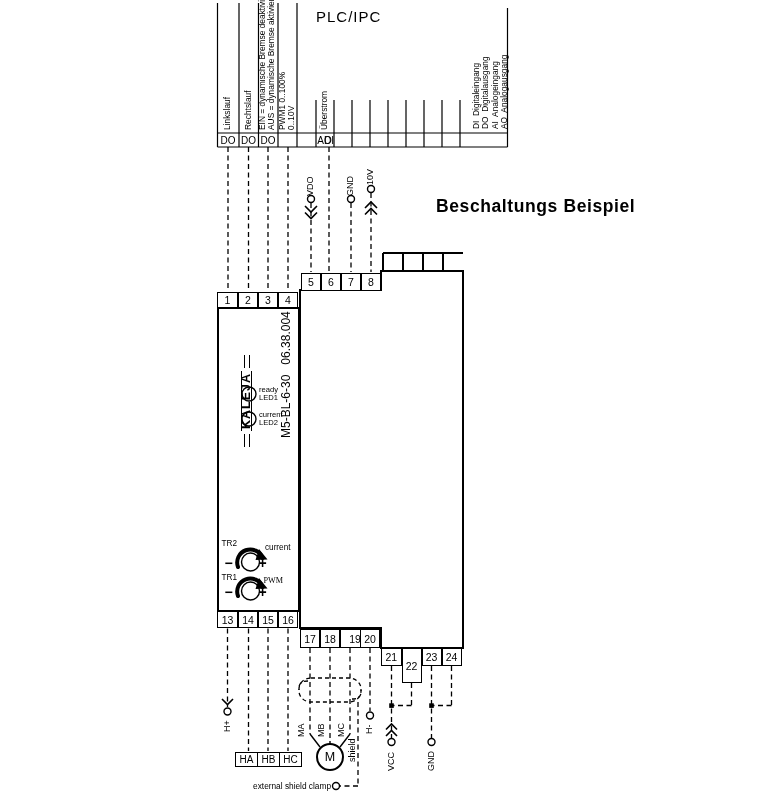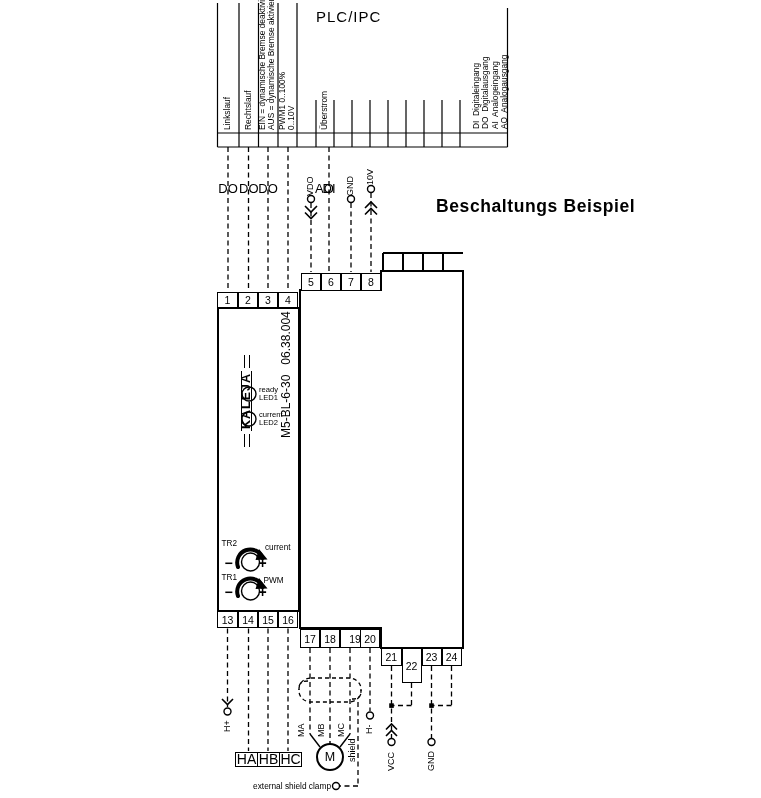--- a/index.html
+++ b/index.html
@@ -6,32 +6,32 @@
   .canvas{position:relative;width:761px;height:798px;background:#fff;color:#000;
           font-family:"Liberation Sans",sans-serif;overflow:hidden;}
   svg.layer{position:absolute;left:0;top:0;}
   .abs{position:absolute;}
   
   .rot{position:absolute;transform-origin:0 0;transform:rotate(-90deg);
        white-space:pre;font-size:8.4px;line-height:9.4px;}
   .rot9{font-size:9px;}
   .term{position:absolute;box-sizing:border-box;border:1.7px solid #000;background:#fff;
         display:flex;align-items:center;justify-content:center;font-size:10.5px;}
-  .port{position:absolute;top:134.5px;text-align:center;font-size:13px;line-height:11px;margin-top:48px;}
+  .port{position:absolute;top:134.5px;text-align:center;font-size:10px;line-height:11px;}
   .klemme{position:absolute;left:315px;top:332px;font-size:11.5px;line-height:12.8px;white-space:pre;}
   .plc-title{position:absolute;left:316px;top:8px;font-size:15px;letter-spacing:1px;}
   .example-title{position:absolute;left:436px;top:196px;font-size:17.5px;font-weight:bold;letter-spacing:.6px;}
   .ledlbl{position:absolute;font-size:7.6px;line-height:8.4px;}
   .trlbl{position:absolute;font-size:8.2px;}
   .sign{position:absolute;font-size:14px;font-weight:bold;line-height:14px;}
   .brandrow{display:flex;align-items:center;gap:3px;}
   .flr{width:13px;height:4px;border-top:1.6px solid #000;border-bottom:1.6px solid #000;}
   .brand{font-size:12.5px;font-weight:bold;letter-spacing:1px;
          border-top:1.6px solid #000;border-bottom:1.6px solid #000;padding:0 2px;}
-  .hallcell{flex:1;display:flex;align-items:center;justify-content:center;font-size:14px;}
+  .hallcell{flex:1;display:flex;align-items:center;justify-content:center;font-size:10px;}
   .hallcell + .hallcell{border-left:1.6px solid #000;}
 </style>
 </head>
 <body>
 
 <div class="canvas">
 
   <svg class="layer" width="761" height="798" viewBox="0 0 761 798">
 
     <g stroke="#000" stroke-width="1.2" fill="none">
@@ -173,21 +173,21 @@
   <div class="ledlbl" style="left:259px;top:411px;">
     <div>current</div>
     <div>LED2</div>
   </div>
 
   <div class="trlbl" style="left:221.5px;top:538.5px;">TR2</div>
   <div class="trlbl" style="left:265px;top:543px;">current</div>
   <div class="sign" style="left:224.5px;top:556px;">−</div>
   <div class="sign" style="left:258.5px;top:556px;">+</div>
   <div class="trlbl" style="left:221.5px;top:572.5px;">TR1</div>
-  <div class="trlbl" style="left:263.5px;top:575.5px;">PWM</div>
+  <div class="trlbl" style="left:263.5px;top:575.5px;font-family:Liberation Serif, serif;">PWM</div>
   <div class="sign" style="left:224.5px;top:584.5px;">−</div>
   <div class="sign" style="left:258.5px;top:584.5px;">+</div>
 
 
   <div class="term" style="left:217px;top:292px;width:21px;height:16px;">1</div>
   <div class="term" style="left:238px;top:292px;width:20px;height:16px;">2</div>
   <div class="term" style="left:258px;top:292px;width:20px;height:16px;">3</div>
   <div class="term" style="left:278px;top:292px;width:20px;height:16px;">4</div>
 
   <div class="term" style="left:301px;top:273px;width:20px;height:17.5px;">5</div>

